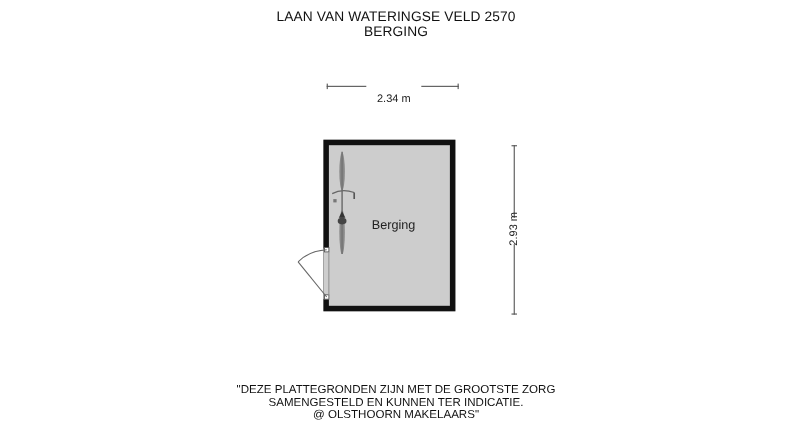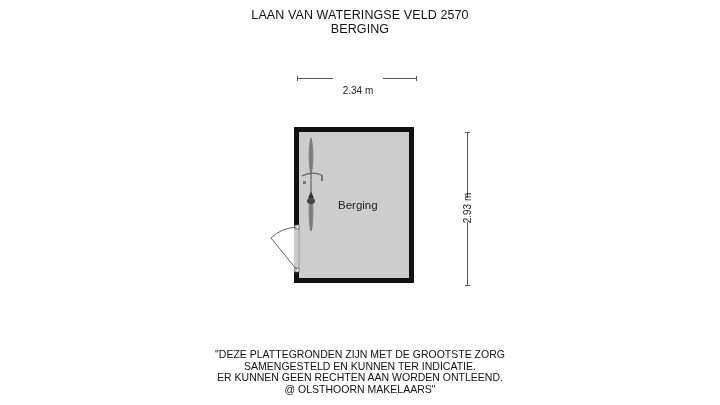--- a/index.html
+++ b/index.html
@@ -84,15 +84,14 @@
   <rect x="3" y="47" width="3" height="3" fill="#777"></rect>
   <path d="M8 64 L11 58 L14 64 Z" fill="#333"></path>
   <ellipse cx="11" cy="67" rx="4" ry="3" fill="#444"></ellipse>
 </svg>
 
 <div class="room-label">Berging</div>
 
 <div class="disclaimer">
   <div>"DEZE PLATTEGRONDEN ZIJN MET DE GROOTSTE ZORG</div>
   <div>SAMENGESTELD EN KUNNEN TER INDICATIE.</div>
-  <div>ER KUNNEN GEEN RECHTEN AAN WORDEN ONTLEEND.</div>
   <div>@ OLSTHOORN MAKELAARS"</div>
 </div>
 
 </body></html>

